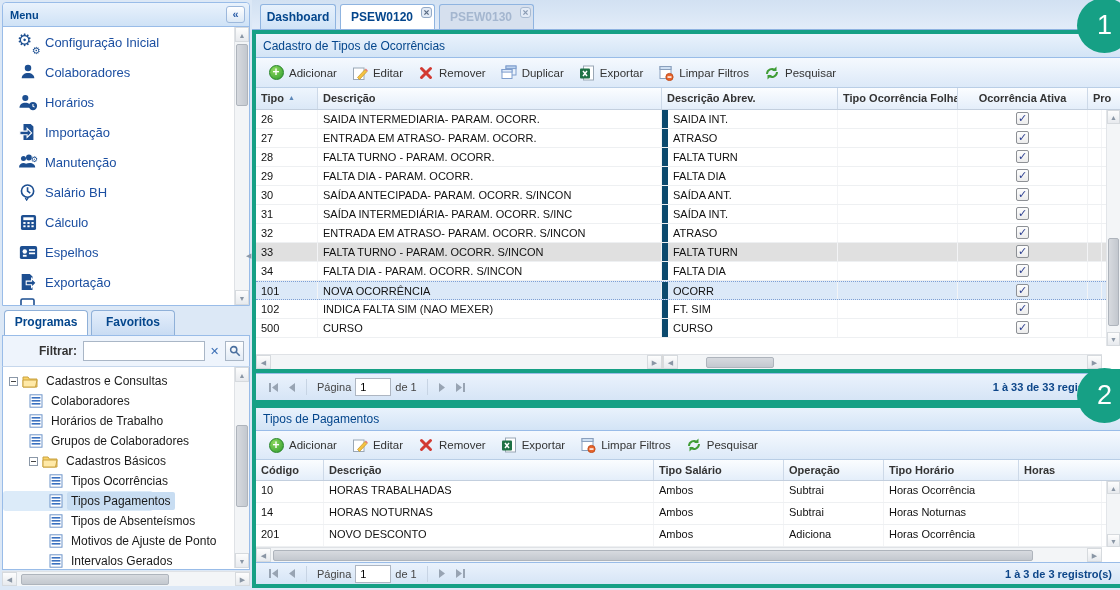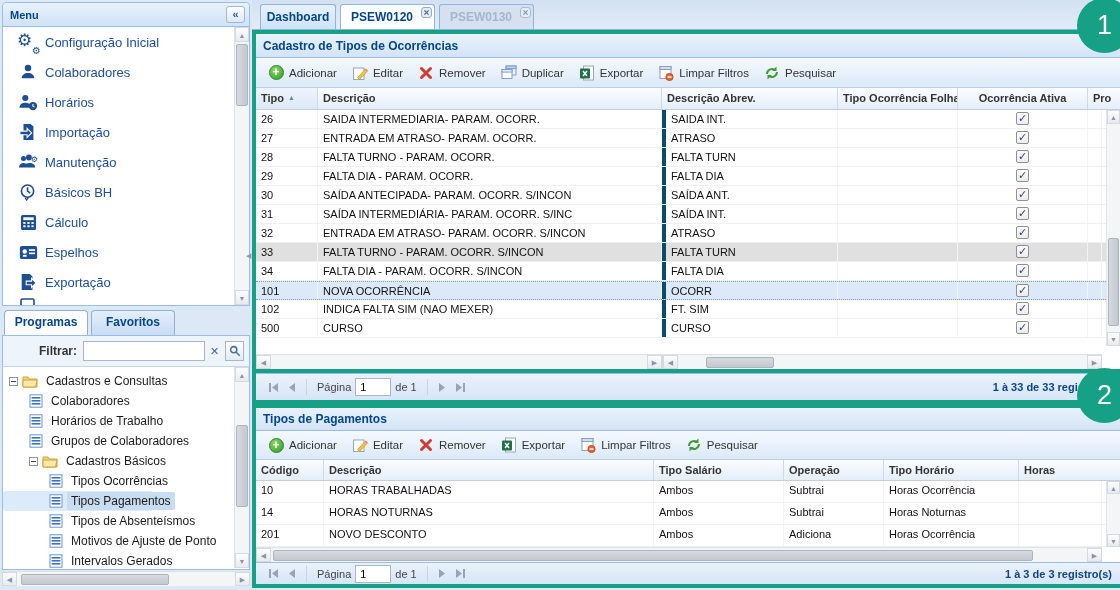--- a/index.html
+++ b/index.html
@@ -75,21 +75,21 @@
   .tab .tclose { position:absolute; top:2px; right:2px; }
   .tab.w1 { width:76px; justify-content:center; }
   .tab.w2 { width:95px; }
 
   .greenbox { position:absolute; left:0; width:872px; border:4px solid #16a085; background:#fff; display:flex; flex-direction:column; overflow:hidden; }
   #greenbox1 { top:30px; height:374px; }
   #greenbox2 { top:404px; height:184px; }
 
   .panel-header { height:24px; background:linear-gradient(#e9f2fc,#d3e4f6); border-bottom:1px solid #99bce8;
     display:flex; align-items:center; padding-left:7px; flex:none; }
-  .panel-header .pt { font-size:12px; font-weight:bold; color:#04468c; }
+  .panel-header .pt { font-size:12px; font-weight:normal; color:#04468c; }
   #greenbox2 .panel-header { height:23px; }
 
   .toolbar { height:30px; background:linear-gradient(#f5f9fe,#dce9f8); border-bottom:1px solid #b9cee6;
     display:flex; align-items:center; padding-left:8px; gap:4px; flex:none; }
   #greenbox2 .toolbar { height:29px; }
   .tbtn { display:flex; align-items:center; gap:5px; padding:2px 7px 2px 4px; border-radius:3px; cursor:pointer; color:#333; font-size:11.5px; }
   .tbtn .tico16 { width:16px; height:16px; display:flex; align-items:center; justify-content:center; }
   .ic-add { width:15px; height:15px; border-radius:50%; background:radial-gradient(circle at 35% 30%,#8ed95e,#2d9a2d);
     color:#fff; font-weight:bold; font-size:12px; line-height:13px; text-align:center; border:1px solid #268426; }
 
@@ -102,21 +102,21 @@
   .hcell.center { text-align:center; }
 
   .grid-body { position:relative; flex:none; background:#fff; }
   #grid1-body { height:236px; }
   #grid2-body { height:66px; }
   .grow { display:flex; height:19px; border-bottom:1px solid #eef0f2; background:#fff; cursor:pointer; }
   .g2row { height:22px; }
   .grow.hl { background:#e0e0e0; }
   .grow.sel { background:#dce9f8; border-top:1px dotted #7e9fd4; border-bottom:1px dotted #7e9fd4; height:19px; }
   .gcell { font-size:11px; color:#111; padding:3px 5px 0 5px; white-space:nowrap; overflow:hidden; flex:none; border-right:1px solid #f3f4f6; }
-  .gcell.secdiv { border-left:4px solid #0c4a6e; }
+  .gcell.secdiv { border-left:6px solid #0c4a6e; }
   .gcell.center { display:flex; justify-content:center; padding-top:2px; }
   .cb { width:13px; height:13px; border:1px solid #8d9095; background:linear-gradient(#fdfdfd,#ececec);
     color:#2b3d8f; font-size:11px; font-weight:bold; line-height:11px; text-align:center; border-radius:2px; }
 
   .gv { position:absolute; right:0; top:0; bottom:0; width:14px; background:#f3f5f7; border-left:1px solid #e2e5e9; }
   .hscroll-row { display:flex; flex:none; margin-top:8px; }
   .pagebar { background:linear-gradient(#eaf2fc,#d6e5f6); border-top:1px solid #99bce8; flex:1;
     display:flex; align-items:center; padding:0 8px; }
   .green-divider { height:4px; background:#16a085; flex:none; }
   .pg-sep { width:1px; height:16px; background:#c7d4e4; margin:0 6px; }
@@ -196,21 +196,21 @@
         <span class="mlabel">Manutenção</span>
       </div>
       <div class="menu-item">
         <span class="mico">
           <svg width="18" height="18" viewBox="0 0 20 20" fill="none" stroke="#1d4f91" stroke-width="1.8">
               <circle cx="9.5" cy="9" r="6.8"></circle>
               <path d="M9.5 4.8V9l3 2.2"></path>
               <path d="M7 16.5l1.5 2.5 2-3" stroke-width="1.4"></path>
             </svg>
         </span>
-        <span class="mlabel">Básicos BH</span>
+        <span class="mlabel">Salário BH</span>
       </div>
       <div class="menu-item">
         <span class="mico">
           <svg width="17" height="17" viewBox="0 0 18 18">
               <rect x="1" y="1" width="16" height="16" rx="2" fill="#1d4f91"></rect>
               <rect x="3.5" y="3.5" width="11" height="3" fill="#fff"></rect>
               <g fill="#fff">
                 <rect x="3.5" y="8.5" width="2.4" height="2"></rect>
                 <rect x="7.8" y="8.5" width="2.4" height="2"></rect>
                 <rect x="12.1" y="8.5" width="2.4" height="2"></rect>

